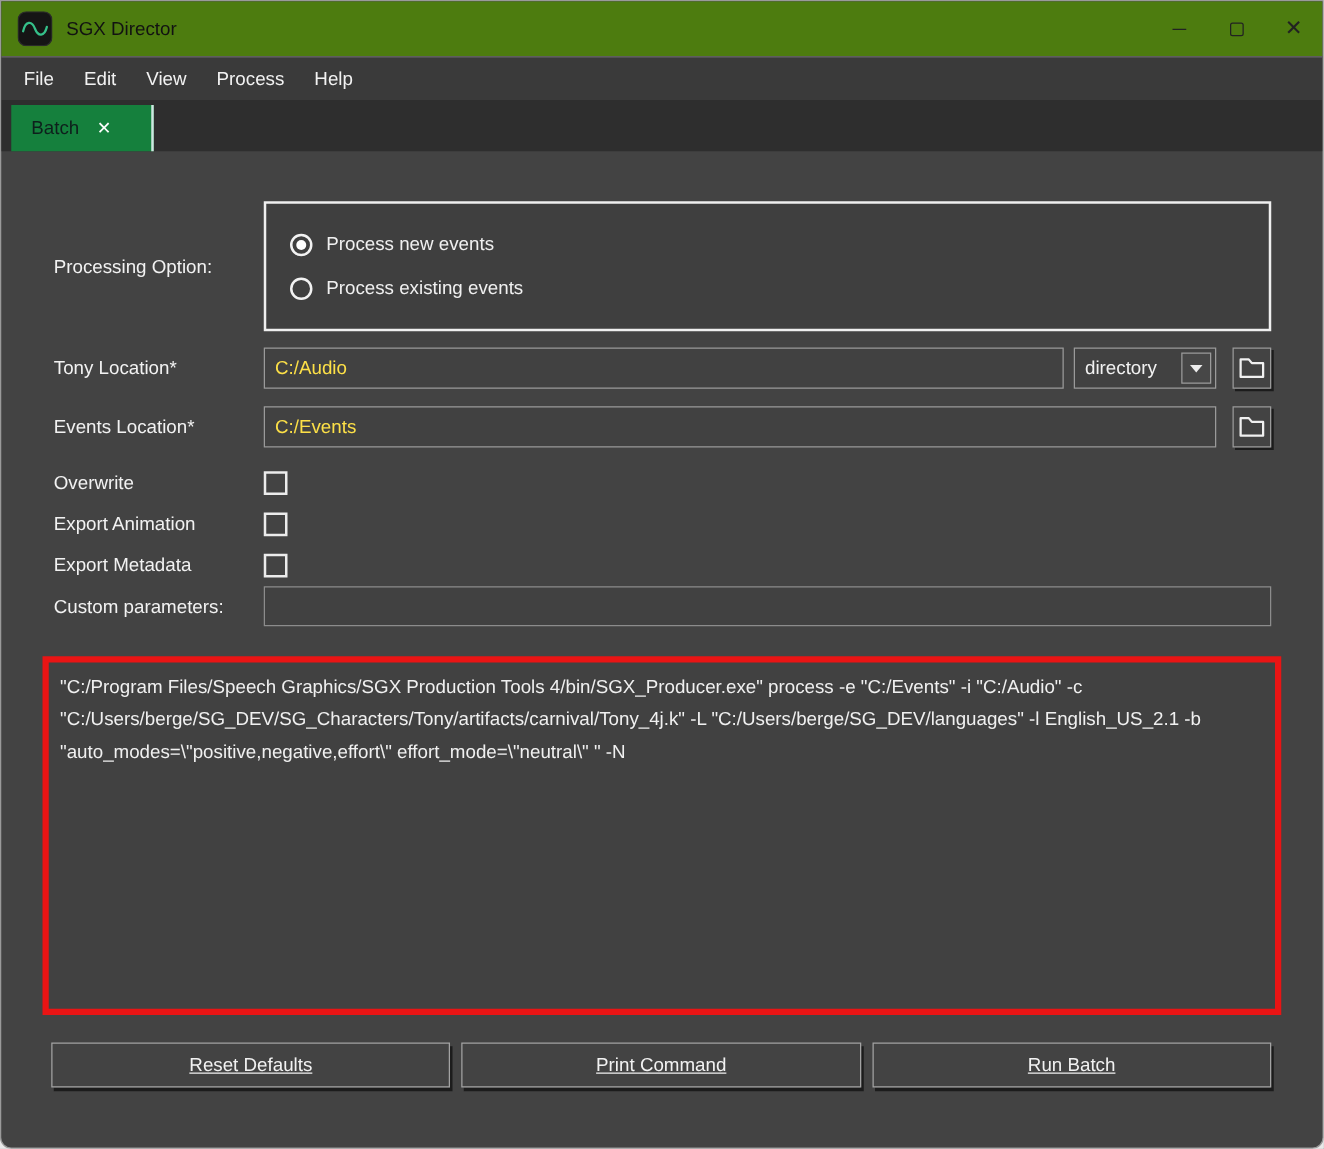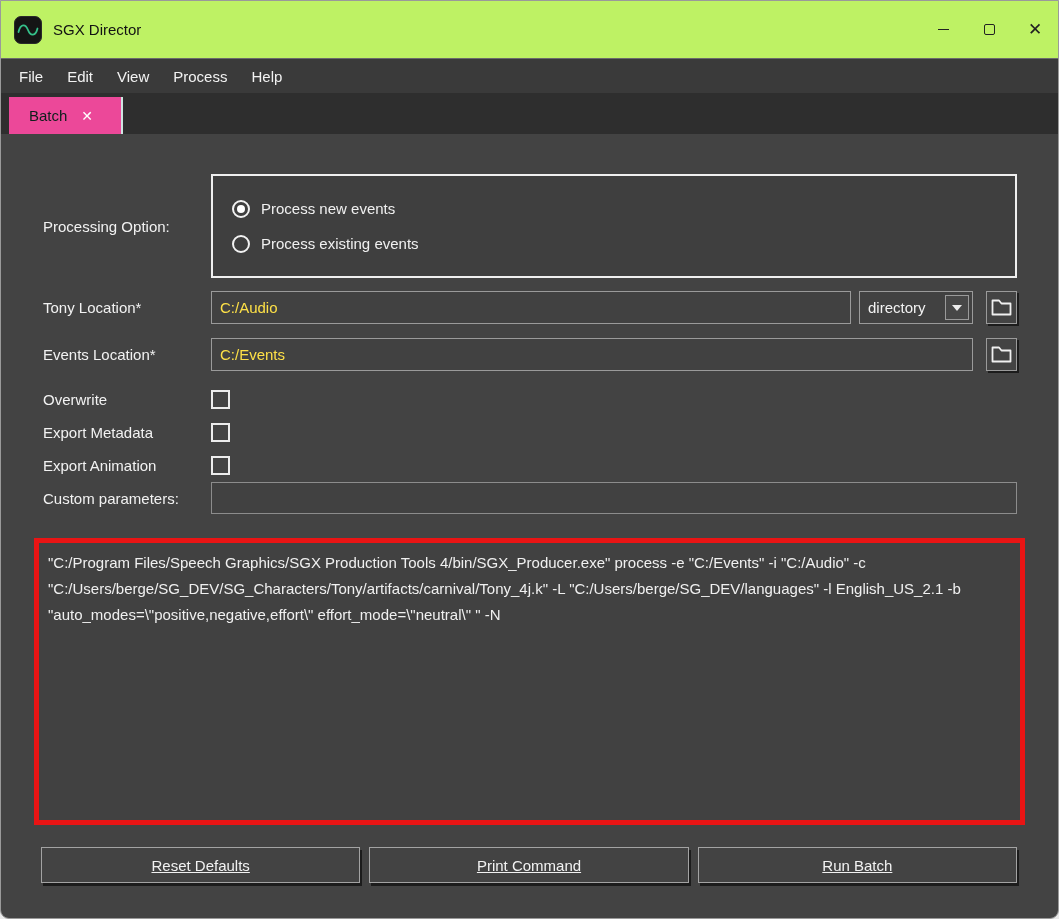--- a/index.html
+++ b/index.html
@@ -8,44 +8,44 @@
     width: 1059px; height: 919px;
     background: #434343;
     border: 1px solid #9a9a9a;
     border-radius: 0 0 9px 9px;
     overflow: hidden;
     display: flex; flex-direction: column;
     color: #f0f0f0;
   }
   
   .titlebar {
-    height: 57px; background: #bef264; color: #1a1a1a;
+    height: 44px; background: #4d7c0f; color: #1a1a1a;
     display: flex; align-items: center; flex: 0 0 auto;
   }
   .app-icon { width: 28px; height: 28px; margin-left: 13px; flex: 0 0 auto; }
   .title-text { margin-left: 11px; font-size: 15px; color: #121212; }
   .tb-spacer { flex: 1; }
   .tb-btn { width: 46px; height: 44px; display: flex; align-items: center; justify-content: center; cursor: pointer; }
   .min-glyph { width: 11px; height: 0; border-top: 1.6px solid #222; }
   .max-glyph { width: 11px; height: 11px; border: 1.4px solid #222; border-radius: 2px; }
   .close-glyph { font-size: 17px; color: #222; line-height: 1; font-family: "DejaVu Sans", sans-serif; }
   
   .menubar {
     height: 35px; background: #3a3a3a; border-top: 1px solid #6b6b6b;
     display: flex; align-items: center; font-size: 15px; flex: 0 0 auto;
   }
   .menu-item { padding: 0 12px; height: 100%; display: flex; align-items: center; color: #f2f2f2; cursor: default; }
   .menu-item:first-child { padding-left: 18px; }
   
   .tabstrip { height: 41px; background: #2e2e2e; display: flex; align-items: flex-end; flex: 0 0 auto; }
   .tab {
     margin-left: 8px; height: 37px; min-width: 114px;
-    background: #ec4899; color: #0e1f1c;
-    display: flex; align-items: center; padding: 0 28px 0 16px;
-    font-size: 15px; border-right: 2px solid #cfe5e1; cursor: pointer; justify-content: flex-end;
+    background: #15803d; color: #0e1f1c;
+    display: flex; align-items: center; padding: 0 11px 0 16px;
+    font-size: 15px; border-right: 2px solid #cfe5e1; cursor: pointer;
   }
   .tab-close { margin-left: 14px; color: #ffffff; font-weight: bold; font-size: 14px; cursor: pointer; }
   
   .content { flex: 1; position: relative; font-size: 15px; }
   .frow { display: flex; align-items: center; padding: 0 41px 0 42px; }
   .flabel { width: 168px; flex: 0 0 auto; color: #f2f2f2; }
   
   .row-group { margin-top: 40px; height: 104px; }
   .groupbox {
     flex: 1; height: 104px; border: 2px solid #efefef;
@@ -191,25 +191,25 @@
           <path d="M1.5 15.5 V1.5 H8 L10.5 4.5 H19.5 V15.5 Z" fill="none" stroke="#f0f0f0" stroke-width="1.8" stroke-linejoin="round"></path>
         </svg>
       </div>
     </div>
 
     <div class="frow row-check first">
       <div class="flabel">Overwrite</div>
       <div class="checkbox"></div>
     </div>
     <div class="frow row-check">
+      <div class="flabel">Export Animation</div>
+      <div class="checkbox"></div>
+    </div>
+    <div class="frow row-check">
       <div class="flabel">Export Metadata</div>
-      <div class="checkbox"></div>
-    </div>
-    <div class="frow row-check">
-      <div class="flabel">Export Animation</div>
       <div class="checkbox"></div>
     </div>
 
     <div class="frow row-custom">
       <div class="flabel">Custom parameters:</div>
       <input class="tfield grow" type="text" value="" style="">
     </div>
 
     <div class="cmd-panel">
       <div class="cmd-text">"C:/Program Files/Speech Graphics/SGX Production Tools 4/bin/SGX_Producer.exe" process -e "C:/Events" -i "C:/Audio" -c "C:/Users/berge/SG_DEV/SG_Characters/Tony/artifacts/carnival/Tony_4j.k" -L "C:/Users/berge/SG_DEV/languages" -l English_US_2.1 -b "auto_modes=\"positive,negative,effort\" effort_mode=\"neutral\" " -N</div>

